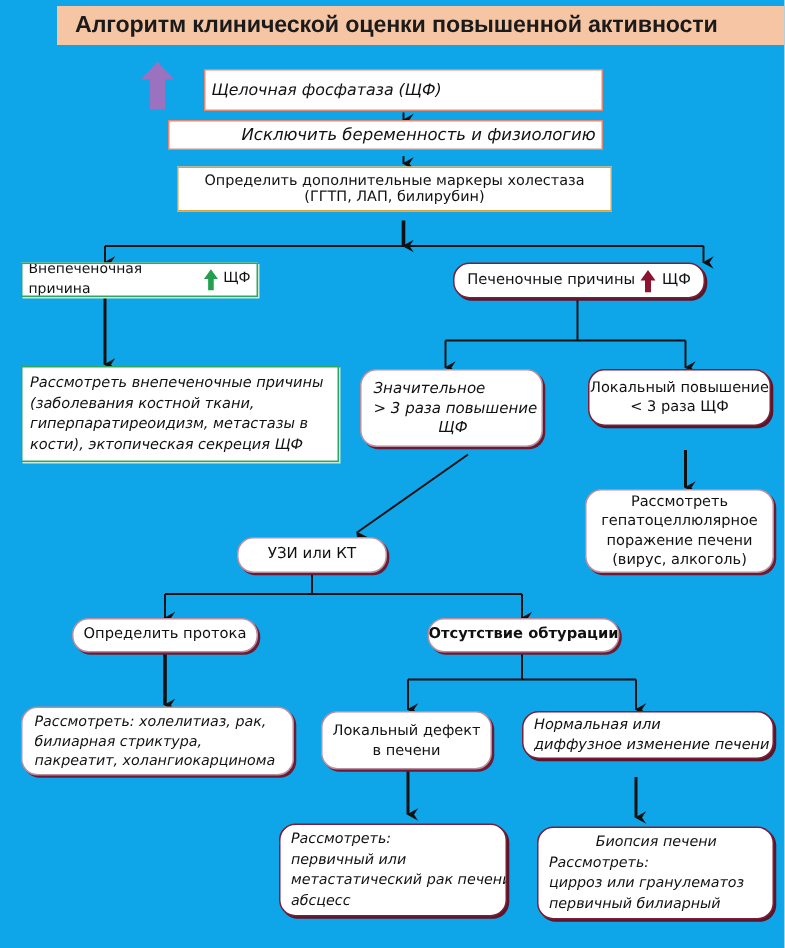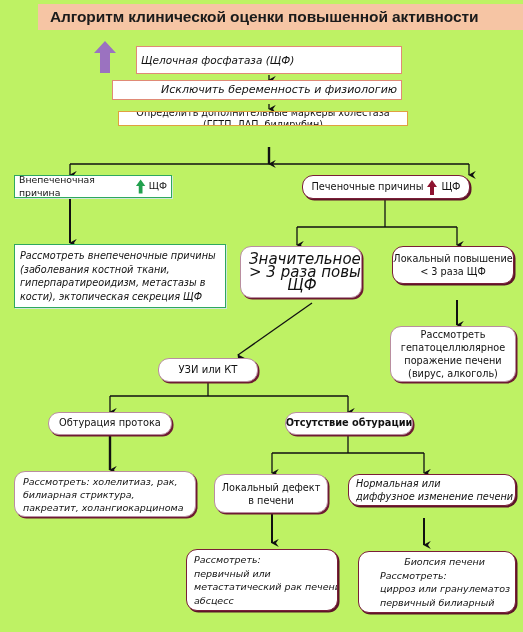--- a/index.html
+++ b/index.html
@@ -8,21 +8,21 @@
     padding: 0;
     background: #ffffff;
   }
   body {
     font-family: "DejaVu Sans", sans-serif;
   }
   #canvas {
     position: relative;
     width: 523px;
     height: 632px;
-    background: #bef264;
+    background: #0ea5e9;
     overflow: hidden;
   }
 
   
   .title-bar {
     position: absolute;
     left: 38px;
     top: 4px;
     width: 500px;
     height: 26px;
@@ -183,21 +183,21 @@
   </svg>
 
   <div class="node rect-salmon ta-left" style="left:136px; top:46px; width:266px; height:28px;">
     <span class="ln">Щелочная фосфатаза (ЩФ)</span>
   </div>
 
   <div class="node rect-salmon ta-left" style="left:112px; top:80px; width:290px; height:20px; font-size:11px;padding-left:48px;">
     <span class="ln">Исключить беременность и физиологию</span>
   </div>
 
-  <div class="node rect-orange ta-center" style="left:118px; top:111px; width:290px; height:15px; font-size:9.6px; line-height:11.4px;">
+  <div class="node rect-orange ta-center" style="left:118px; top:111px; width:290px; height:30px; font-size:9.6px; line-height:11.4px;">
     <span class="ln">Определить дополнительные маркеры холестаза</span>
     <span class="ln">(ГГТП, ЛАП, билирубин)</span>
   </div>
 
   <div class="node rect-green" style="left:14px; top:175px; width:158px; height:23px; flex-direction:row; align-items:center; font-size:9.3px; padding:0 4px;">
     <span>Внепеченочная причина</span>
     <svg class="inline-arrow" width="12" height="15" viewBox="0 0 12 15">
       <polygon points="6,0 11,7 8,7 8,15 4,15 4,7 1,7" fill="#22a04e"></polygon>
     </svg>
     <span>ЩФ</span>
@@ -211,21 +211,21 @@
     <span>ЩФ</span>
   </div>
 
   <div class="node rect-green ta-left" style="left:14px; top:244px; width:212px; height:64px; font-size:9.7px; line-height:13.5px;">
     <span class="ln">Рассмотреть внепеченочные причины</span>
     <span class="ln">(заболевания костной ткани,</span>
     <span class="ln">гиперпаратиреоидизм, метастазы в</span>
     <span class="ln"> кости), эктопическая секреция ЩФ</span>
   </div>
 
-  <div class="node round-mauve ta-left" style="left:240px; top:246px; width:122px; height:52px; font-size:15px; line-height:13px; padding-left:8px;">
+  <div class="node round-mauve ta-left" style="left:240px; top:246px; width:122px; height:52px; font-size:10px; line-height:13px; padding-left:8px;">
     <span class="ln">Значительное</span>
     <span class="ln">&gt; 3 раза повышение</span>
     <span class="ln" style="text-align:center; width:100%;">ЩФ</span>
   </div>
 
   <div class="node round-maroon ta-center" style="left:392px; top:246px; width:122px; height:38px; font-size:9.7px; line-height:13px;">
     <span class="ln">Локальный повышение</span>
     <span class="ln">&lt; 3 раза ЩФ</span>
   </div>
 
@@ -234,21 +234,21 @@
     <span class="ln">гепатоцеллюлярное</span>
     <span class="ln">поражение печени</span>
     <span class="ln">(вирус, алкоголь)</span>
   </div>
 
   <div class="node round-mauve ta-center" style="left:158px; top:358px; width:100px; height:24px; font-size:10px;">
     <span class="ln">УЗИ или КТ</span>
   </div>
 
   <div class="node round-mauve ta-center" style="left:48px; top:412px; width:124px; height:23px; font-size:9.8px;">
-    <span class="ln">Обтурация протока</span>
+    <span class="ln">Определить протока</span>
   </div>
 
   <div class="node round-mauve ta-center" style="left:285px; top:412px; width:128px; height:23px; font-size:9.8px;font-weight:bold;">
     <span class="ln">Отсутствие обтурации</span>
   </div>
 
   <div class="node round-mauve ta-left" style="left:14px; top:471px; width:182px; height:46px; font-size:9.5px; line-height:13px; padding-left:8px;">
     <span class="ln">Рассмотреть: холелитиаз, рак,</span>
     <span class="ln">билиарная стриктура,</span>
     <span class="ln">пакреатит, холангиокарцинома</span>
@@ -264,20 +264,20 @@
     <span class="ln">диффузное изменение печени</span>
   </div>
 
   <div class="node round-maroon ta-left" style="left:186px; top:549px; width:152px; height:62px; font-size:9.5px; line-height:13.5px; padding-left:7px;">
     <span class="ln">Рассмотреть:</span>
     <span class="ln">первичный или</span>
     <span class="ln">метастатический рак печени</span>
     <span class="ln">абсцесс</span>
   </div>
 
-  <div class="node round-maroon ta-left" style="left:358px; top:551px; width:158px; height:62px; font-size:9.5px; line-height:13.5px; padding-left:21px;">
+  <div class="node round-maroon ta-left" style="left:358px; top:551px; width:158px; height:62px; font-size:9.5px; line-height:13.5px; padding-left:7px;">
     <span class="ln" style="text-align:center; width:100%;">Биопсия печени</span>
     <span class="ln">Рассмотреть:</span>
     <span class="ln">цирроз или гранулематоз</span>
     <span class="ln">первичный билиарный</span>
   </div>
 
 </div>
 
 </body></html>

